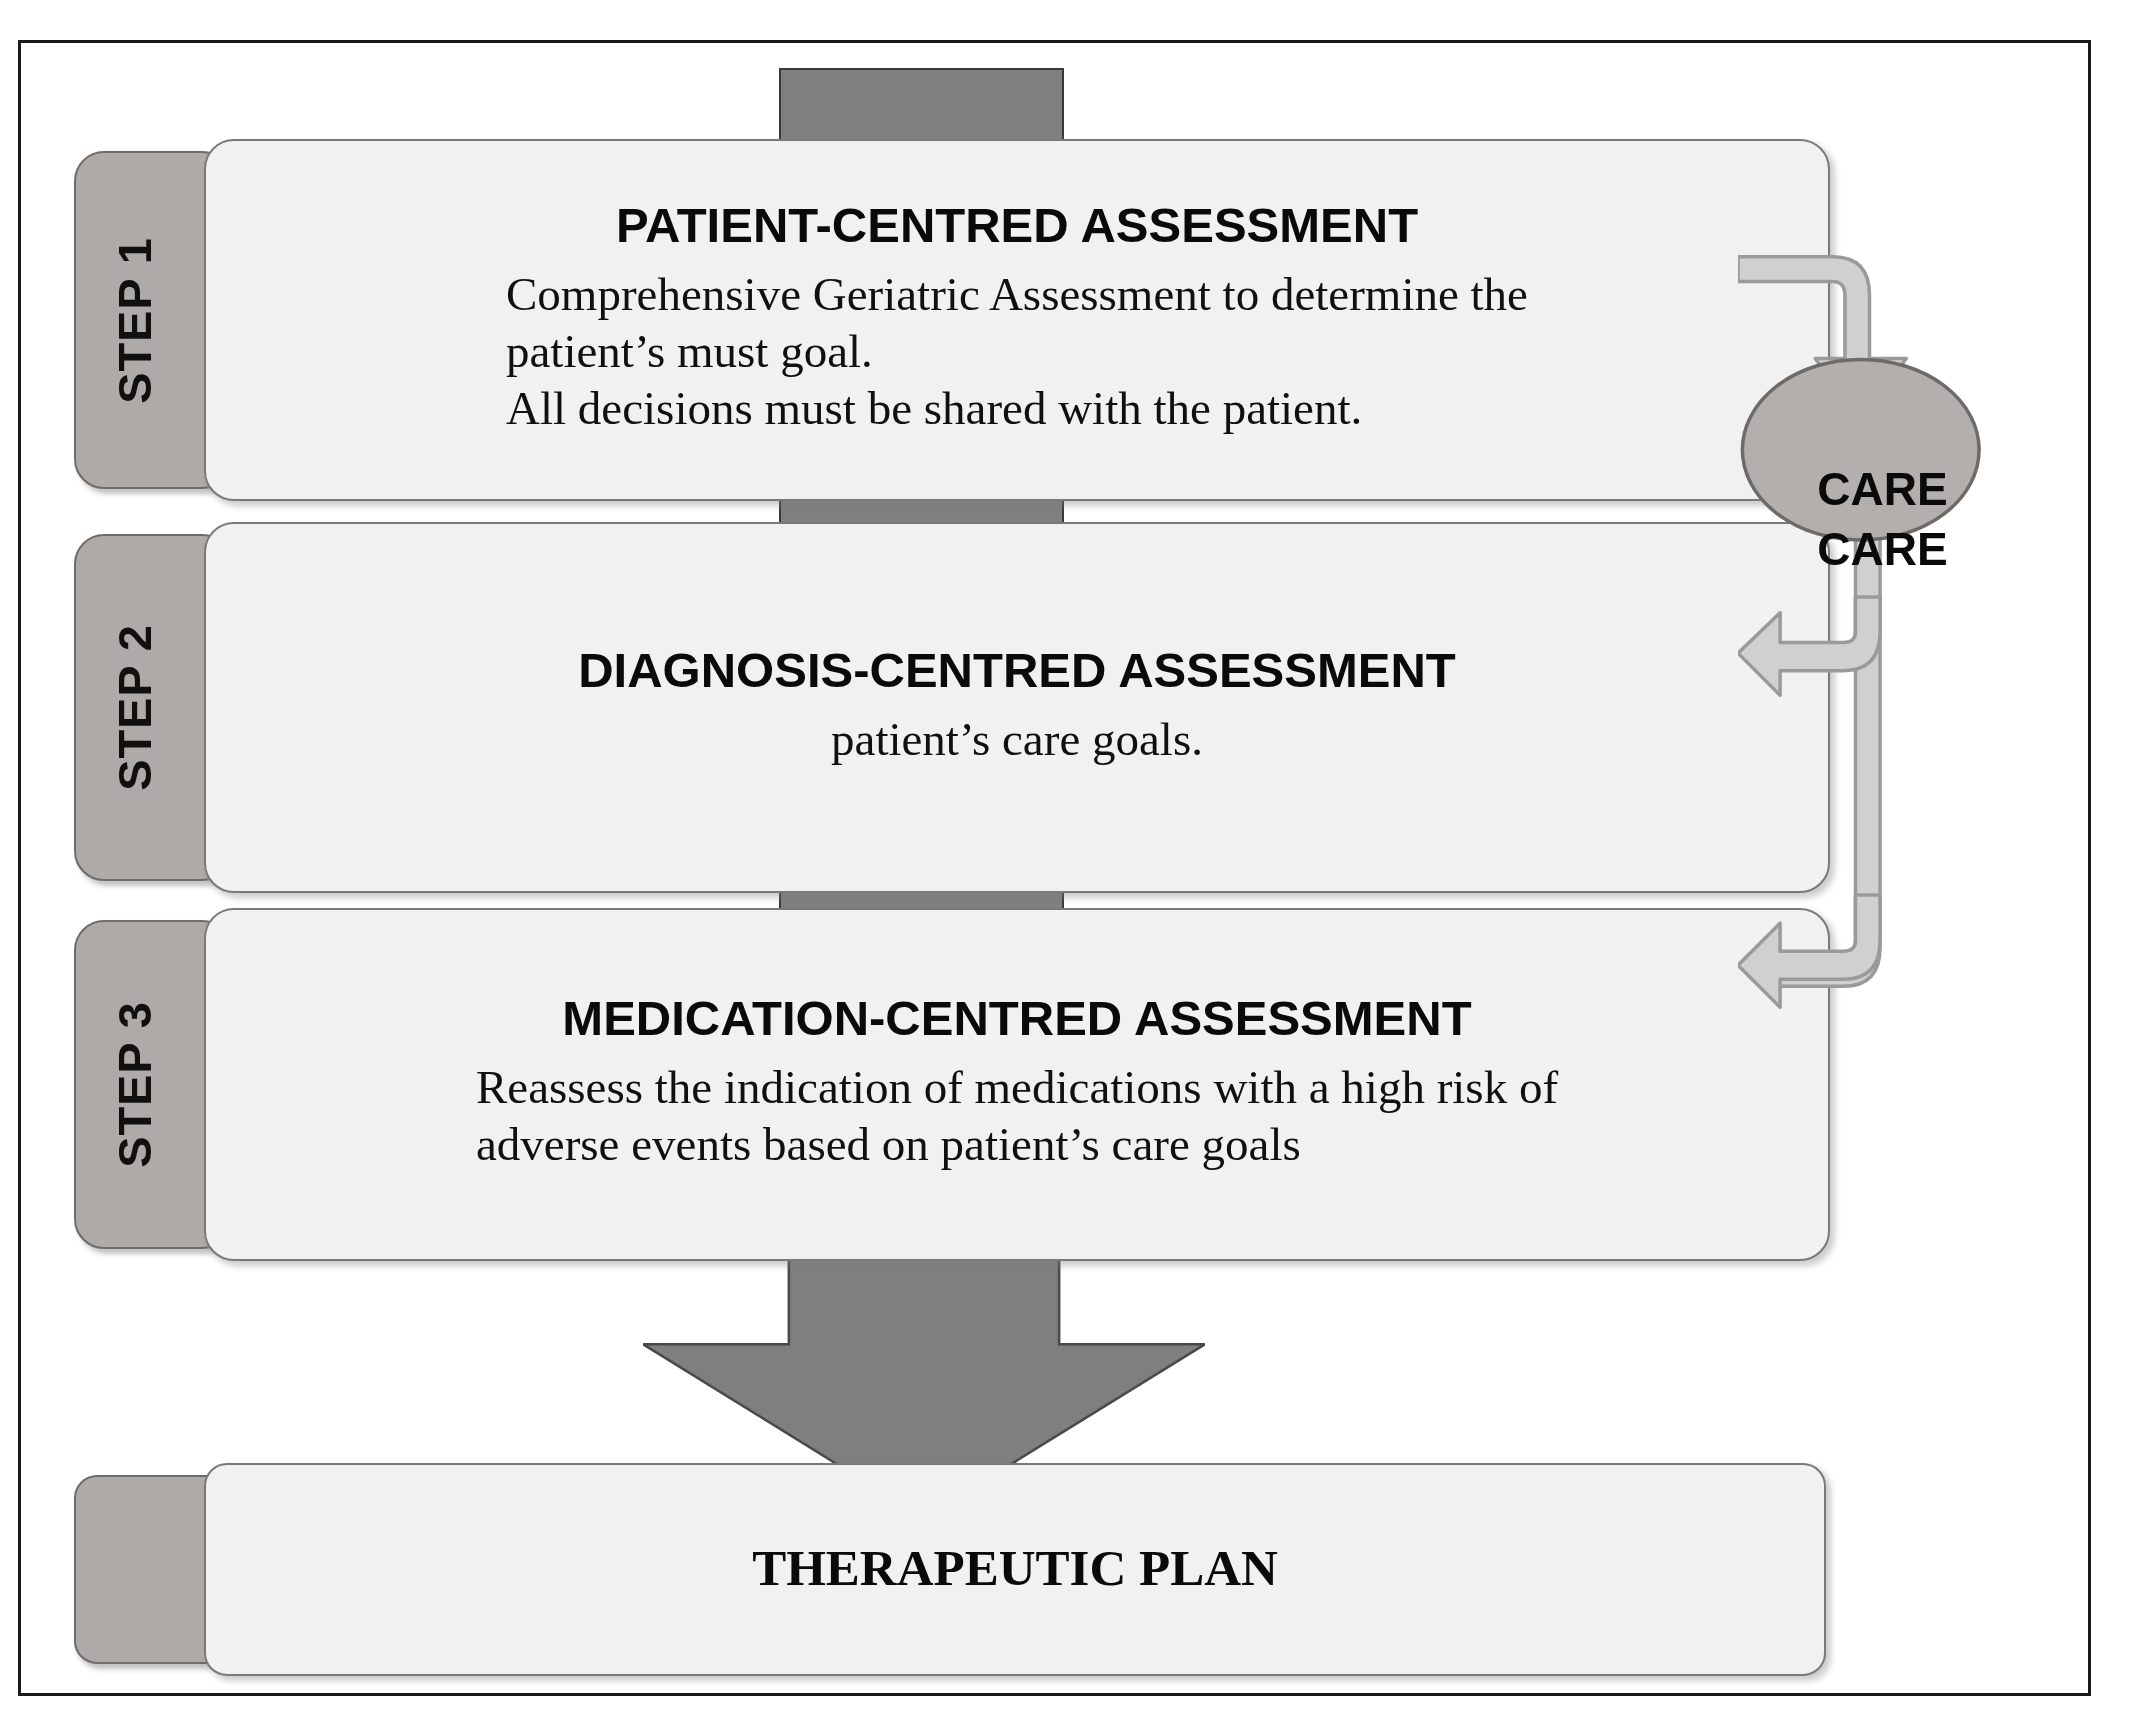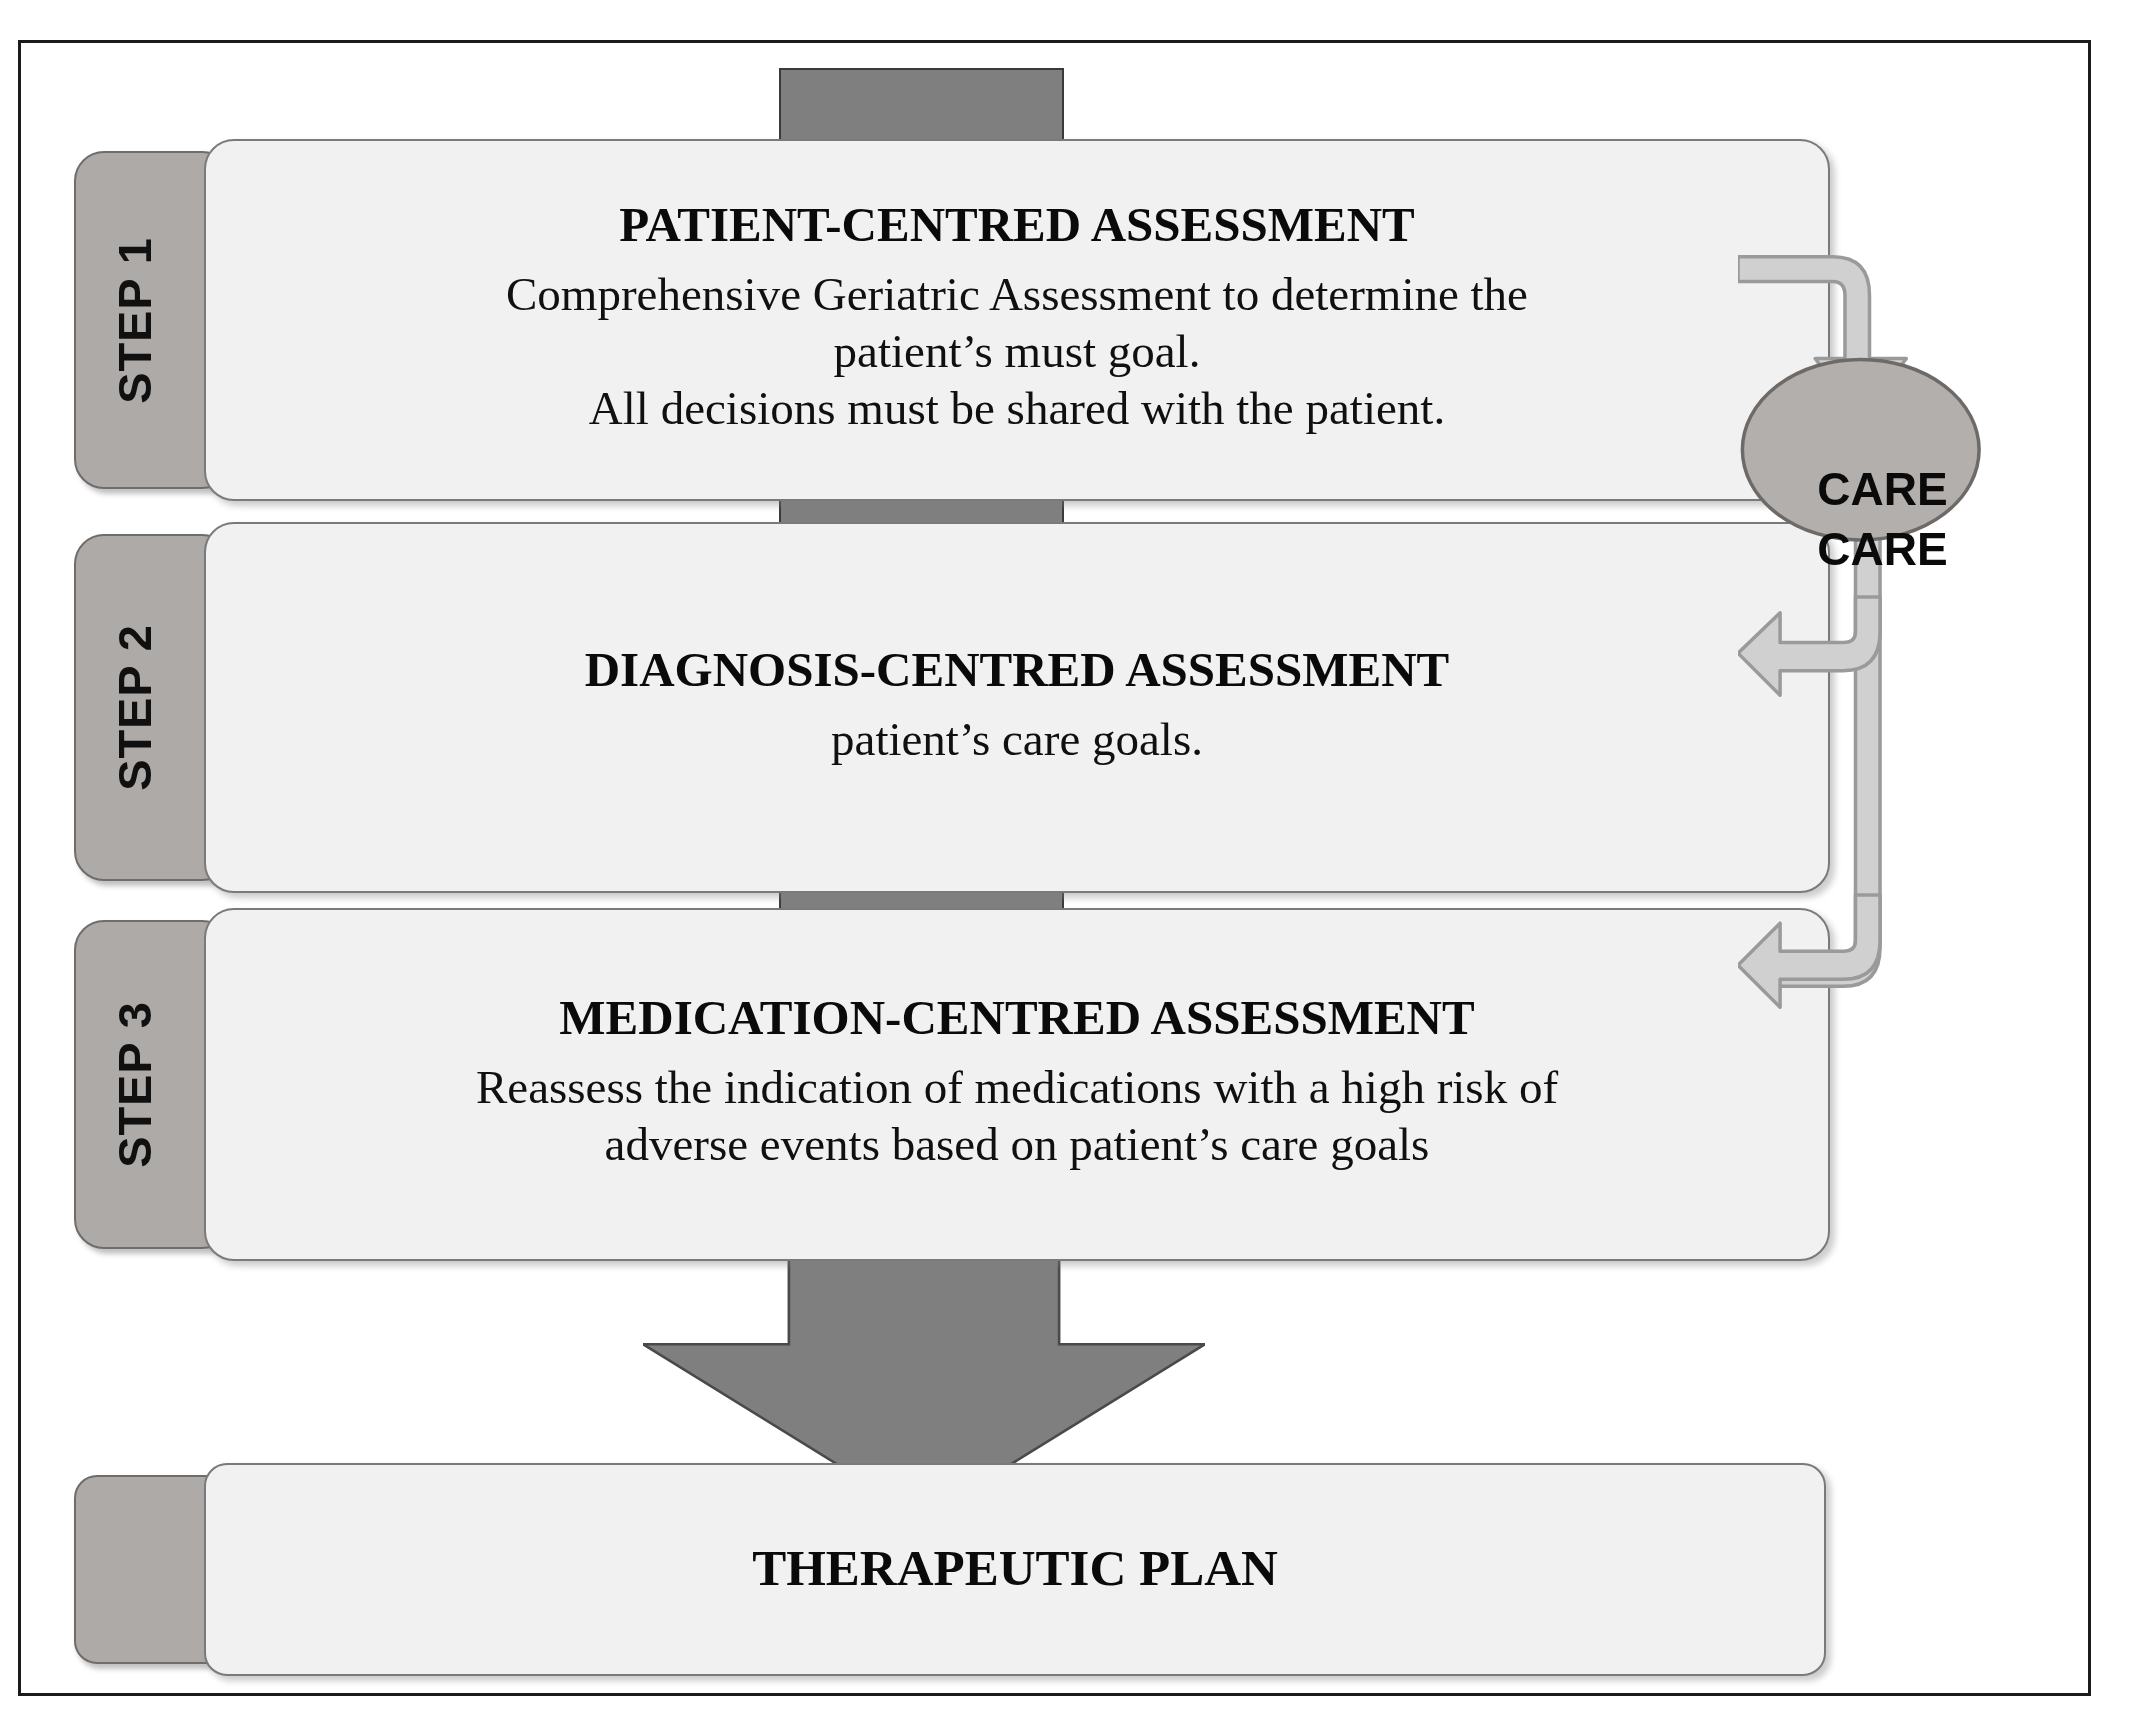--- a/index.html
+++ b/index.html
@@ -107,34 +107,34 @@
     box-shadow: 4.4px 4.4px 6.1px rgba(130,130,130,0.40);
     display: flex;
     flex-direction: column;
     align-items: center;
     justify-content: center;
     padding: 5.3px 35px 8.8px 35px;
     z-index: 2;
   }
 
   .step-title {
-    font-family: Liberation Serif, serif;
+    font-family: Liberation Sans, sans-serif;
     font-weight: bold;
     font-size: 49px;
     color: #0a0a0a;
     text-align: center;
     line-height: 1.08;
     margin-bottom: 14px;
     white-space: nowrap;
   }
   .step-desc {
     font-family: "Liberation Serif", serif;
     font-size: 47px;
     color: #101010;
-    text-align: center;
+    text-align: left;
     line-height: 1.22;
   }
   .step-desc .line { display: block; white-space: nowrap; }
 
   
   #plan-row .step-tab {
     border-radius: 23px;
     box-shadow: 3.5px 4.4px 5.3px rgba(120,120,120,0.45);
   }
   #plan-row .step-body {

